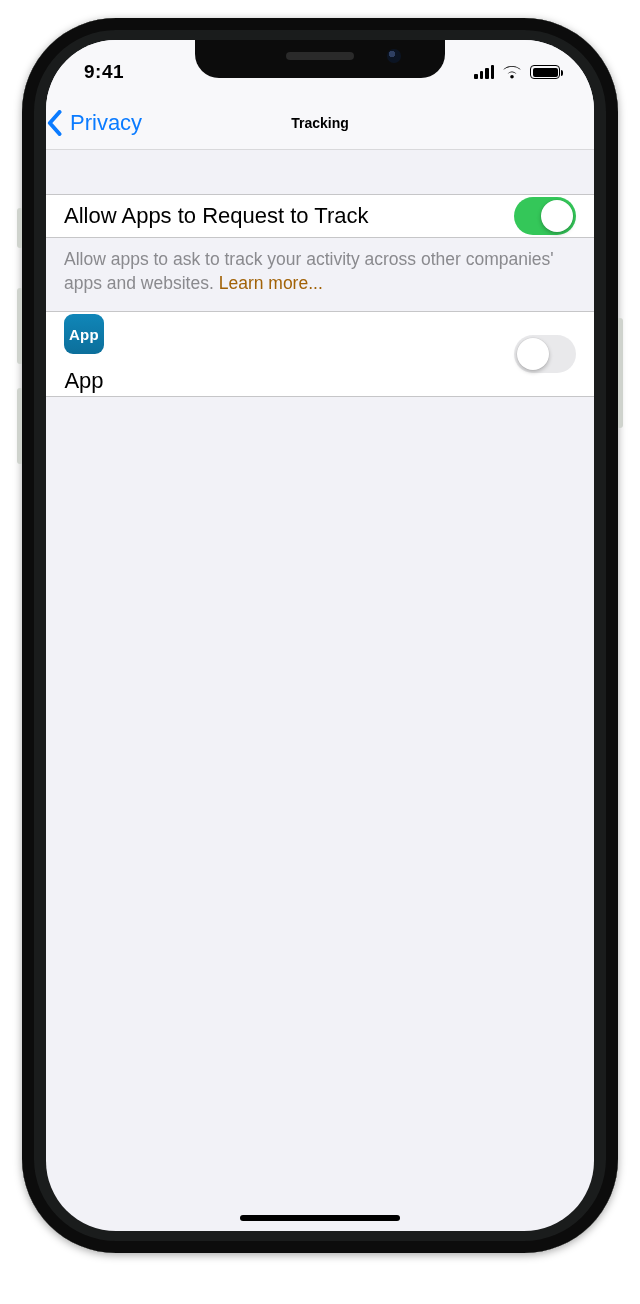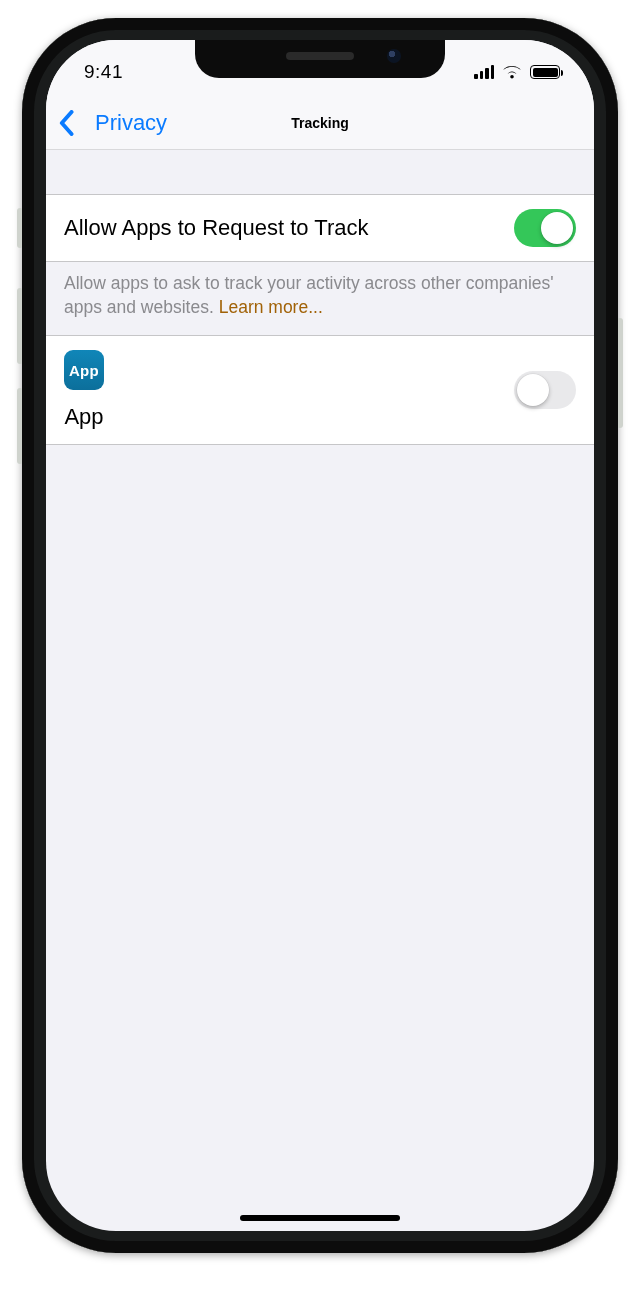--- a/index.html
+++ b/index.html
@@ -53,21 +53,21 @@
       background: #0c0c0c;
       border-bottom-left-radius: 24px;
       border-bottom-right-radius: 24px;
       z-index: 3;
     }
     .notch .speaker { position: absolute; top: 12px; left: 50%; transform: translateX(-50%); width: 68px; height: 8px; background: #2a2a2a; border-radius: 4px; }
     .notch .cam { position: absolute; top: 9px; right: 44px; width: 14px; height: 14px; background: radial-gradient(circle at 35% 35%, #2e3f62 24%, #0b1423 25%); border-radius: 50%; }
 
     
     .status-bar { position: absolute; top: 0; left: 0; right: 0; height: 56px; display: flex; align-items: center; justify-content: space-between; padding: 8px 26px 0; z-index: 2; background: #f8f8fa; }
-    .status-time { font-weight: 400; font-size: 19px; letter-spacing: .5px; margin-left: 12px; }
+    .status-time { font-weight: 700; font-size: 19px; letter-spacing: .5px; margin-left: 12px; }
     .status-right { display: flex; align-items: center; gap: 8px; margin-right: 8px; }
 
     
     .signal { display: flex; align-items: flex-end; gap: 2px; height: 14px; }
     .signal span { width: 3.5px; background: #000; border-radius: 1px; }
     .signal span:nth-child(1){height:5px}
     .signal span:nth-child(2){height:8px}
     .signal span:nth-child(3){height:11px}
     .signal span:nth-child(4){height:14px}
 
@@ -75,28 +75,28 @@
     .wifi svg { display:block; }
 
     
     .battery { position: relative; width: 30px; height: 14px; border: 1.5px solid #000; border-radius: 4px; }
     .battery::after { content:""; position:absolute; right:-4px; top:4px; width:2.5px; height:6px; background:#000; border-radius: 0 2px 2px 0; }
     .battery .fill { position:absolute; inset:1.5px; background:#000; border-radius:2px; }
 
     
     .nav-bar { position: absolute; top: 56px; left:0; right:0; height: 54px; display:flex; align-items:center; justify-content:center; background:#f8f8fa; border-bottom: 1px solid rgba(0,0,0,.12); }
     .nav-title { font-weight: 600; font-size: 14px; }
-    .nav-back { position: absolute; left: 12px; top: 0; bottom: 0; display: flex; align-items: center; gap: 19px; color: #0a7bff; font-size: 22px; }
+    .nav-back { position: absolute; left: 0; top: 0; bottom: 0; display: flex; align-items: center; gap: 6px; color: #0a7bff; font-size: 22px; }
     .nav-back svg { width: 18px; height: 26px; }
 
     
     .content { position:absolute; top:110px; left:0; right:0; bottom:0; overflow:hidden; }
     .spacer-top { height: 44px; }
 
-    .cell { background:#fff; border-top: .5px solid #c6c6c8; border-bottom:.5px solid #c6c6c8; padding: 14px 18px; display:flex; align-items:center; justify-content:space-between; font-size: 22px; }
+    .cell { background:#fff; border-top: .5px solid #c6c6c8; border-bottom:.5px solid #c6c6c8; padding: 2px 18px; display:flex; align-items:center; justify-content:space-between; font-size: 22px; }
     .cell .left { display:flex; align-items:center; gap: 14px; flex-direction: column; }
     .app-icon { width: 40px; height: 40px; border-radius: 9px; background: linear-gradient(180deg, #1086b8, #0c6f9b); display:flex; align-items:center; justify-content:center; color:#fff; font-weight:700; font-size:15px; }
     .app-icon span { letter-spacing: .3px; }
 
     .footer-note { padding: 10px 18px 16px; color: #8a8a8e; font-size: 17.5px; line-height: 1.35; }
     .footer-note a { color: #a16207; text-decoration: none; }
 
     
     .ios-switch { position: relative; width: 62px; height: 38px; border-radius: 19px; background: #e9e9eb; transition: background .15s; flex: 0 0 auto; }
     .ios-switch.on { background: #34c759; }

